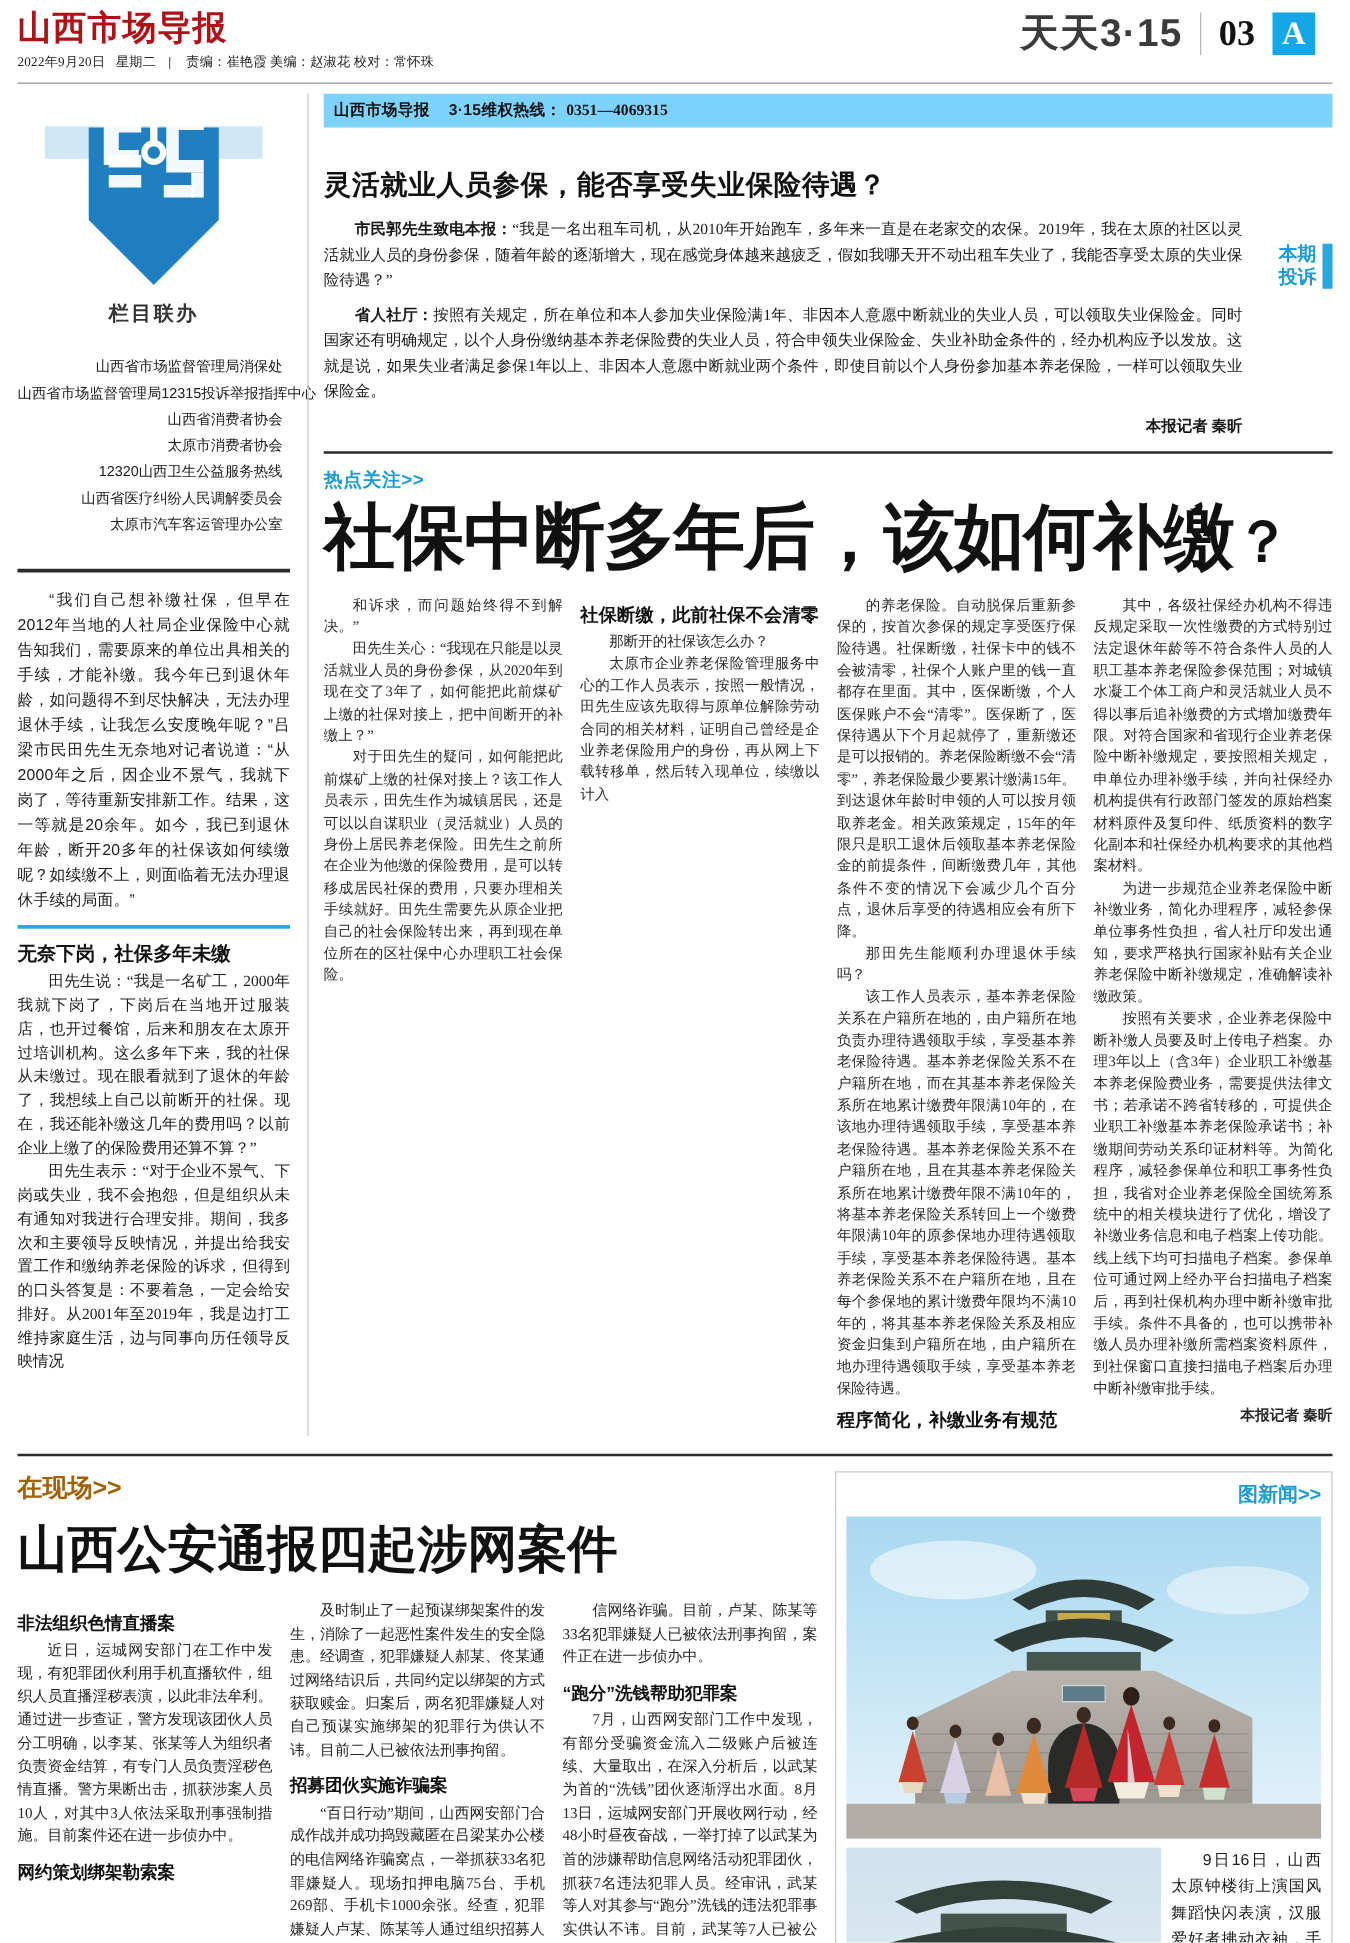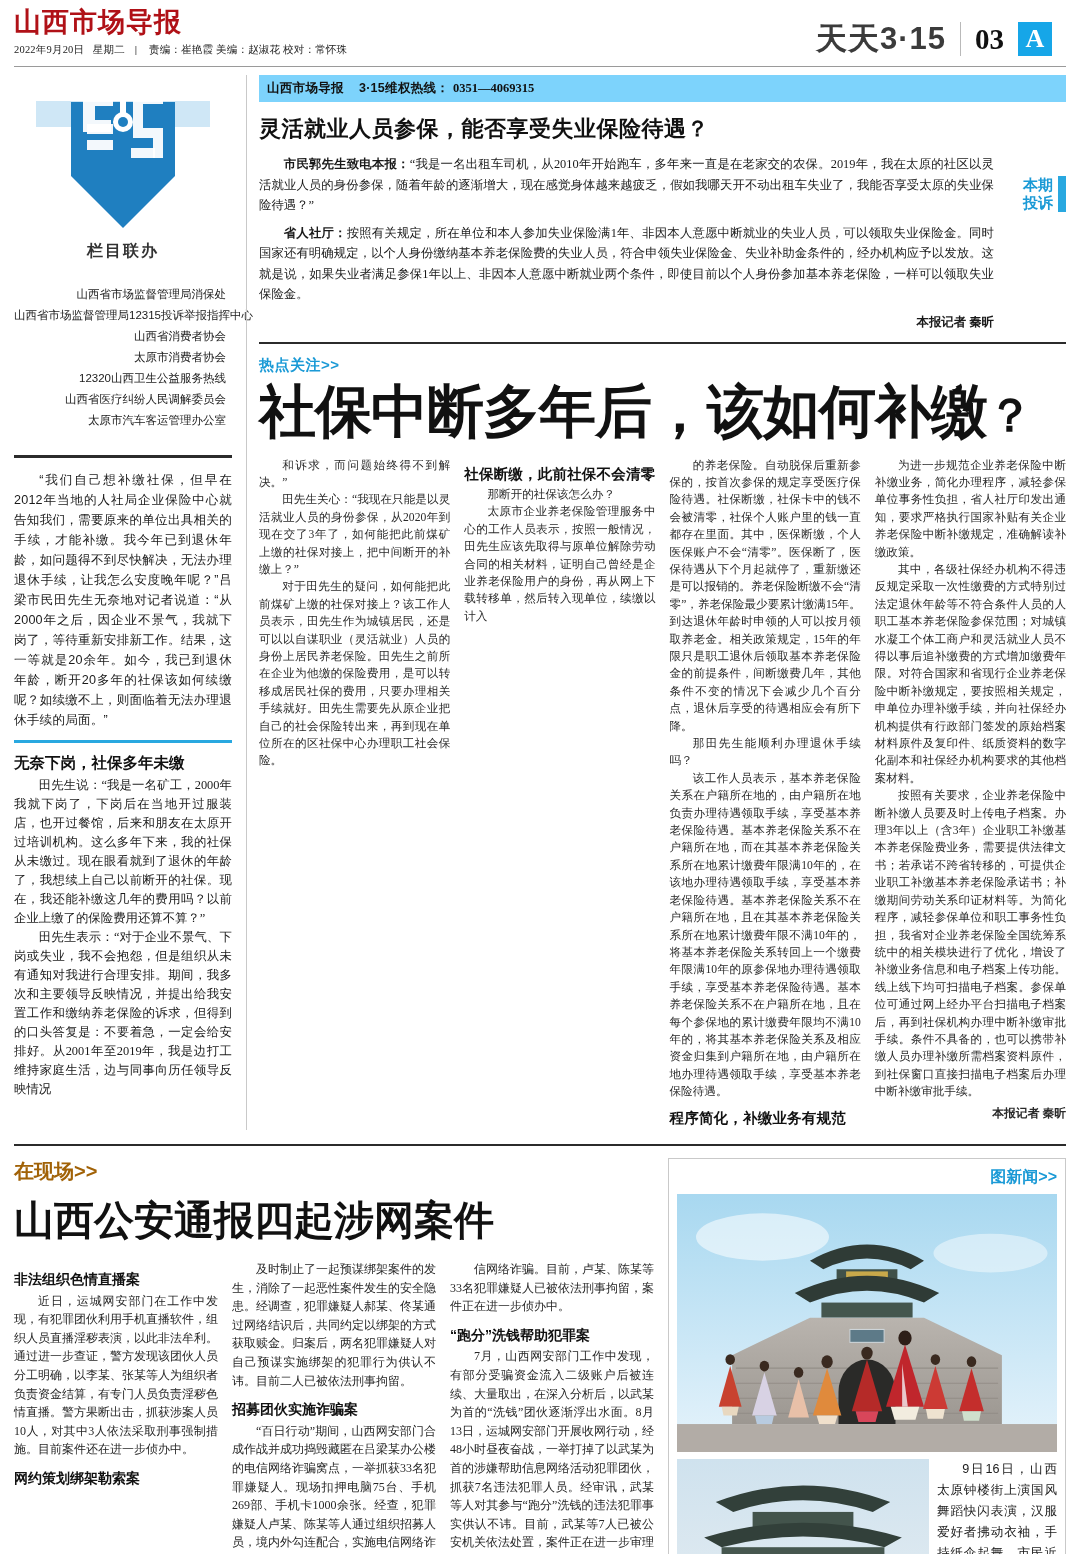--- a/index.html
+++ b/index.html
@@ -16,21 +16,21 @@
   .masthead { position: relative; height: 62px; display: flex; align-items: flex-start; }
   .mh-left { padding-top: 4px; }
   .paper-title {
     font-family: "Liberation Serif", "DejaVu Serif", serif;
     font-weight: 700; font-size: 27px; letter-spacing: 1px;
     color: #b01117; line-height: 1.05;
   }
   .mh-meta { margin-top: 7px; font-size: 10.5px; color: #222; letter-spacing: .2px; white-space: nowrap; }
   .mh-meta .sep { color: #333; margin: 0 7px; font-weight: 700; }
   .mh-meta .credits { margin-left: 2px; }
-  .mh-right { position: absolute; right: 14px; top: 14px; display: flex; align-items: center; gap: 14px; }
+  .mh-right { position: absolute; right: 14px; top: 2px; display: flex; align-items: center; gap: 14px; }
   .tt315 { font-family: "Liberation Sans", sans-serif; font-weight: 700; font-size: 31px; color: #3b3b3b; letter-spacing: 1px; }
   .vbar { width: 1px; height: 34px; background: #b9b9b9; }
   .pgnum { font-family: "Liberation Serif", serif; font-weight: 700; font-size: 29px; color: #111; }
   .pgA { width: 34px; height: 34px; background: #16a6e8; color: #fff; font-family: "Liberation Serif", serif;
          font-weight: 700; font-size: 26px; display: flex; align-items: center; justify-content: center; }
   .mh-rule { height: 1px; background: #9a9a9a; margin: 0 0 0 0; }
 
   
   .top-wrap { display: flex; gap: 0; margin-top: 8px; }
   .col-left { width: 232px; flex: none; padding-right: 14px; }
@@ -53,21 +53,21 @@
   .quote-block p { text-indent: 2em; }
 
   .lsub { font-family: "Liberation Sans", sans-serif; font-weight: 700; font-size: 15.5px; margin: 10px 0 2px; color: #111; }
   .lbody { font-size: 12.4px; line-height: 19px; text-align: justify; }
   .lbody p { text-indent: 2em; }
 
   
   .hotline-bar { background: #7dd3fc; padding: 5px 8px; font-size: 12.5px; font-weight: 700;
                  font-family: "Liberation Sans", sans-serif; color: #111; letter-spacing: .3px; }
   .hotline-bar .num { font-family: "Liberation Serif", serif; font-weight: 700; letter-spacing: 0; }
-  .q-title { font-family: "Liberation Sans", sans-serif; font-weight: 700; font-size: 22px; margin: 12px 0 10px; color: #111; letter-spacing: .5px; }
+  .q-title { font-family: "Liberation Sans", sans-serif; font-weight: 700; font-size: 22px; margin: 31px 0 10px; color: #111; letter-spacing: .5px; }
   .q-body { font-size: 12.4px; line-height: 20.5px; text-align: justify; padding-right: 72px; position: relative; }
   .q-body p { text-indent: 2em; margin-bottom: 7px; }
   .q-body b { font-weight: 700; }
   .byline { text-align: right; font-weight: 700; font-size: 12.4px; }
   .badge-complaint { position: absolute; right: 0; top: 22px; display: flex; align-items: center; gap: 5px; }
   .badge-complaint .txt { font-family: "Liberation Sans", sans-serif; font-weight: 700; font-size: 15px;
                           color: #1b9ad6; line-height: 18px; text-align: center; }
   .badge-complaint .bar { width: 8px; height: 36px; background: #29a8e0; }
   .hr-dark { height: 2px; background: #2b2b2b; margin: 10px 0 12px; }
 
@@ -223,22 +223,22 @@
           <p>那断开的社保该怎么办？</p>
           <p>太原市企业养老保险管理服务中心的工作人员表示，按照一般情况，田先生应该先取得与原单位解除劳动合同的相关材料，证明自己曾经是企业养老保险用户的身份，再从网上下载转移单，然后转入现单位，续缴以计入</p>
         </div>
         <div class="art-col">
           <p>的养老保险。自动脱保后重新参保的，按首次参保的规定享受医疗保险待遇。社保断缴，社保卡中的钱不会被清零，社保个人账户里的钱一直都存在里面。其中，医保断缴，个人医保账户不会“清零”。医保断了，医保待遇从下个月起就停了，重新缴还是可以报销的。养老保险断缴不会“清零”，养老保险最少要累计缴满15年。到达退休年龄时申领的人可以按月领取养老金。相关政策规定，15年的年限只是职工退休后领取基本养老保险金的前提条件，间断缴费几年，其他条件不变的情况下会减少几个百分点，退休后享受的待遇相应会有所下降。</p>
           <p>那田先生能顺利办理退休手续吗？</p>
           <p>该工作人员表示，基本养老保险关系在户籍所在地的，由户籍所在地负责办理待遇领取手续，享受基本养老保险待遇。基本养老保险关系不在户籍所在地，而在其基本养老保险关系所在地累计缴费年限满10年的，在该地办理待遇领取手续，享受基本养老保险待遇。基本养老保险关系不在户籍所在地，且在其基本养老保险关系所在地累计缴费年限不满10年的，将基本养老保险关系转回上一个缴费年限满10年的原参保地办理待遇领取手续，享受基本养老保险待遇。基本养老保险关系不在户籍所在地，且在每个参保地的累计缴费年限均不满10年的，将其基本养老保险关系及相应资金归集到户籍所在地，由户籍所在地办理待遇领取手续，享受基本养老保险待遇。</p>
           <div class="csub">程序简化，补缴业务有规范</div>
         </div>
         <div class="art-col">
+          <p>其中，各级社保经办机构不得违反规定采取一次性缴费的方式特别过法定退休年龄等不符合条件人员的人职工基本养老保险参保范围；对城镇水凝工个体工商户和灵活就业人员不得以事后追补缴费的方式增加缴费年限。对符合国家和省现行企业养老保险中断补缴规定，要按照相关规定，申单位办理补缴手续，并向社保经办机构提供有行政部门签发的原始档案材料原件及复印件、纸质资料的数字化副本和社保经办机构要求的其他档案材料。</p>
           <p>为进一步规范企业养老保险中断补缴业务，简化办理程序，减轻参保单位事务性负担，省人社厅印发出通知，要求严格执行国家补贴有关企业养老保险中断补缴规定，准确解读补缴政策。</p>
-          <p>其中，各级社保经办机构不得违反规定采取一次性缴费的方式特别过法定退休年龄等不符合条件人员的人职工基本养老保险参保范围；对城镇水凝工个体工商户和灵活就业人员不得以事后追补缴费的方式增加缴费年限。对符合国家和省现行企业养老保险中断补缴规定，要按照相关规定，申单位办理补缴手续，并向社保经办机构提供有行政部门签发的原始档案材料原件及复印件、纸质资料的数字化副本和社保经办机构要求的其他档案材料。</p>
           <p>按照有关要求，企业养老保险中断补缴人员要及时上传电子档案。办理3年以上（含3年）企业职工补缴基本养老保险费业务，需要提供法律文书；若承诺不跨省转移的，可提供企业职工补缴基本养老保险承诺书；补缴期间劳动关系印证材料等。为简化程序，减轻参保单位和职工事务性负担，我省对企业养老保险全国统筹系统中的相关模块进行了优化，增设了补缴业务信息和电子档案上传功能。线上线下均可扫描电子档案。参保单位可通过网上经办平台扫描电子档案后，再到社保机构办理中断补缴审批手续。条件不具备的，也可以携带补缴人员办理补缴所需档案资料原件，到社保窗口直接扫描电子档案后办理中断补缴审批手续。</p>
           <div class="cbyline">本报记者 秦昕</div>
         </div>
       </div>
     </div>
   </div>
 
   <div class="mid-rule"></div>
 
   <div class="bottom-wrap">

